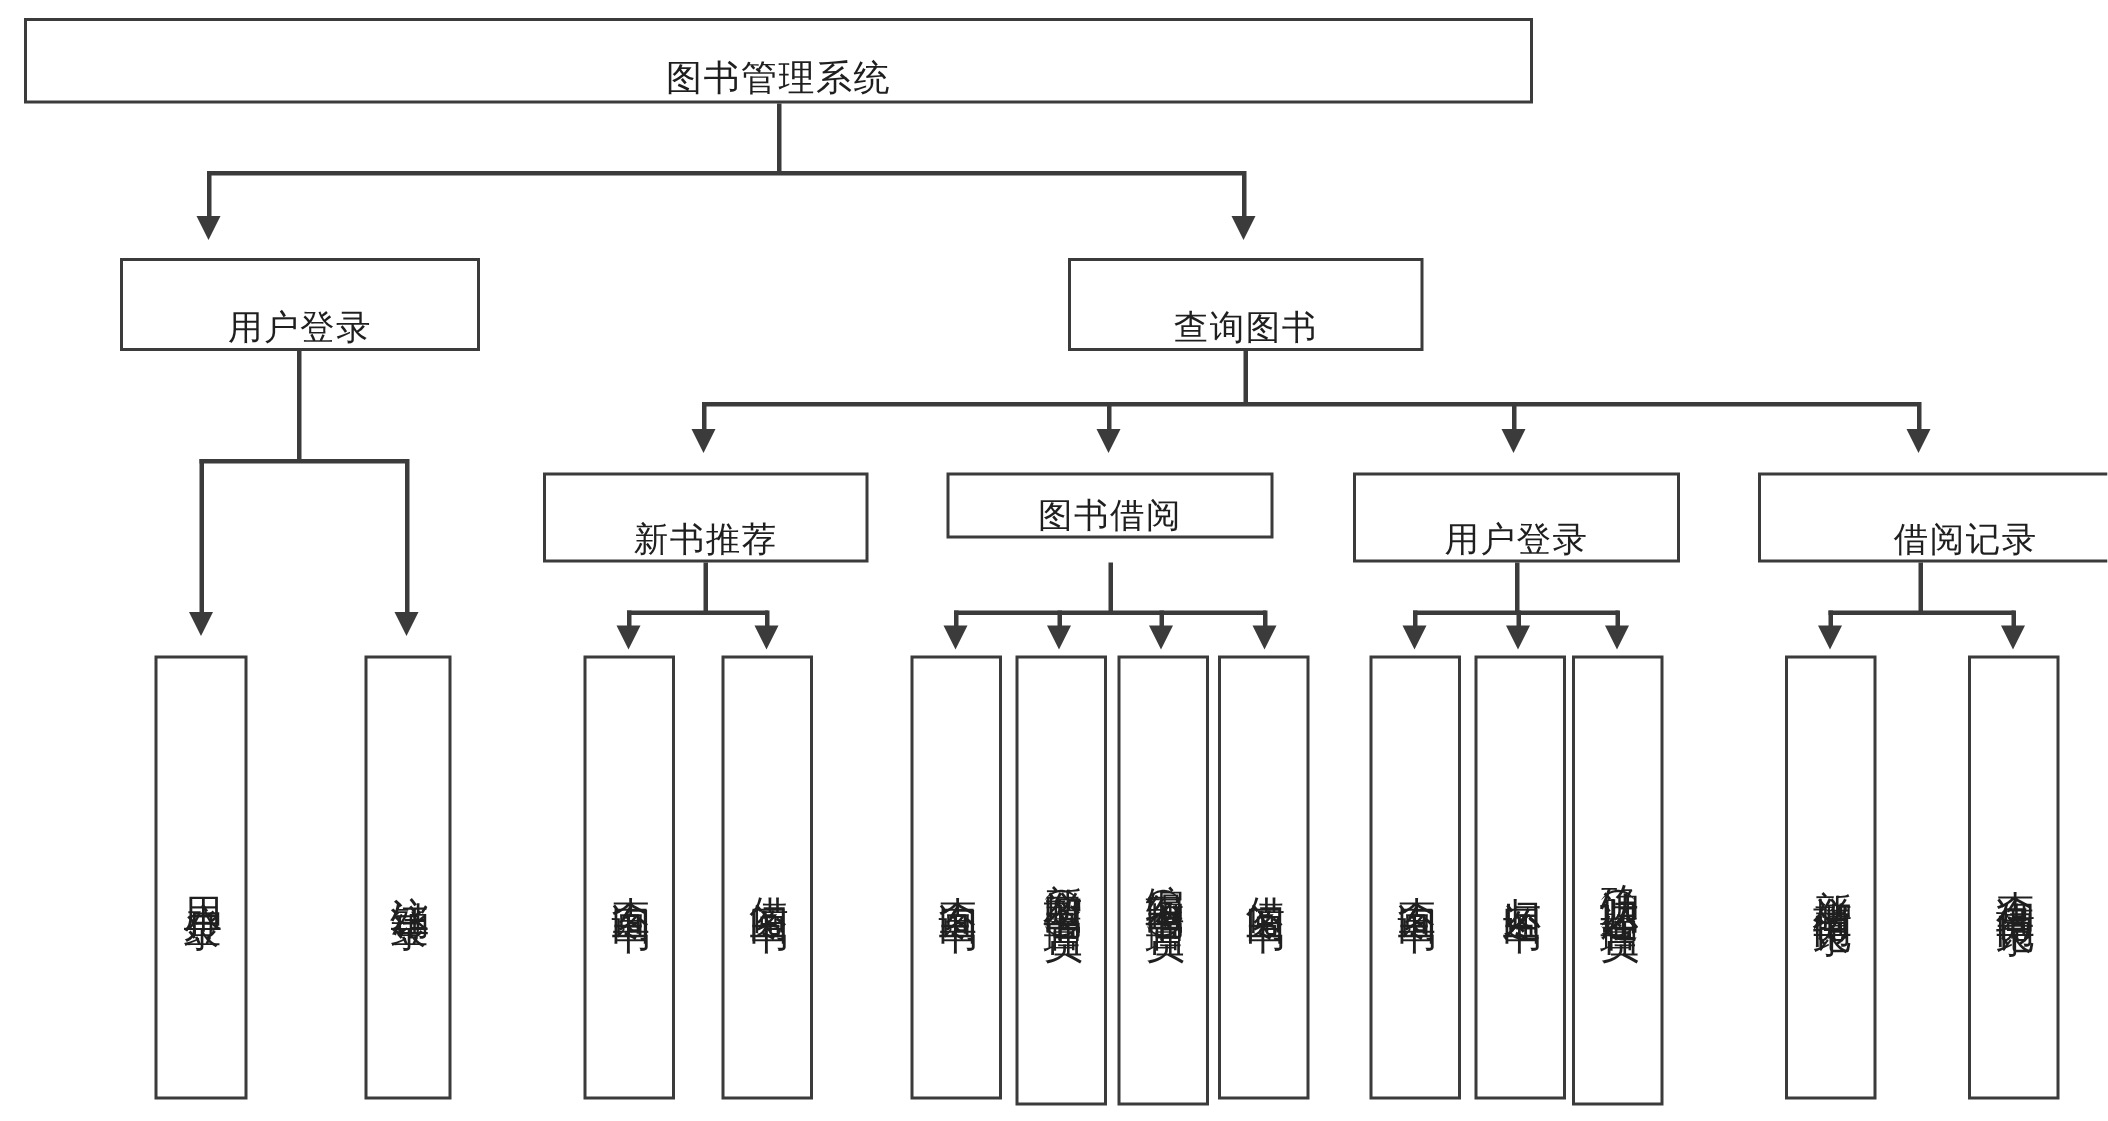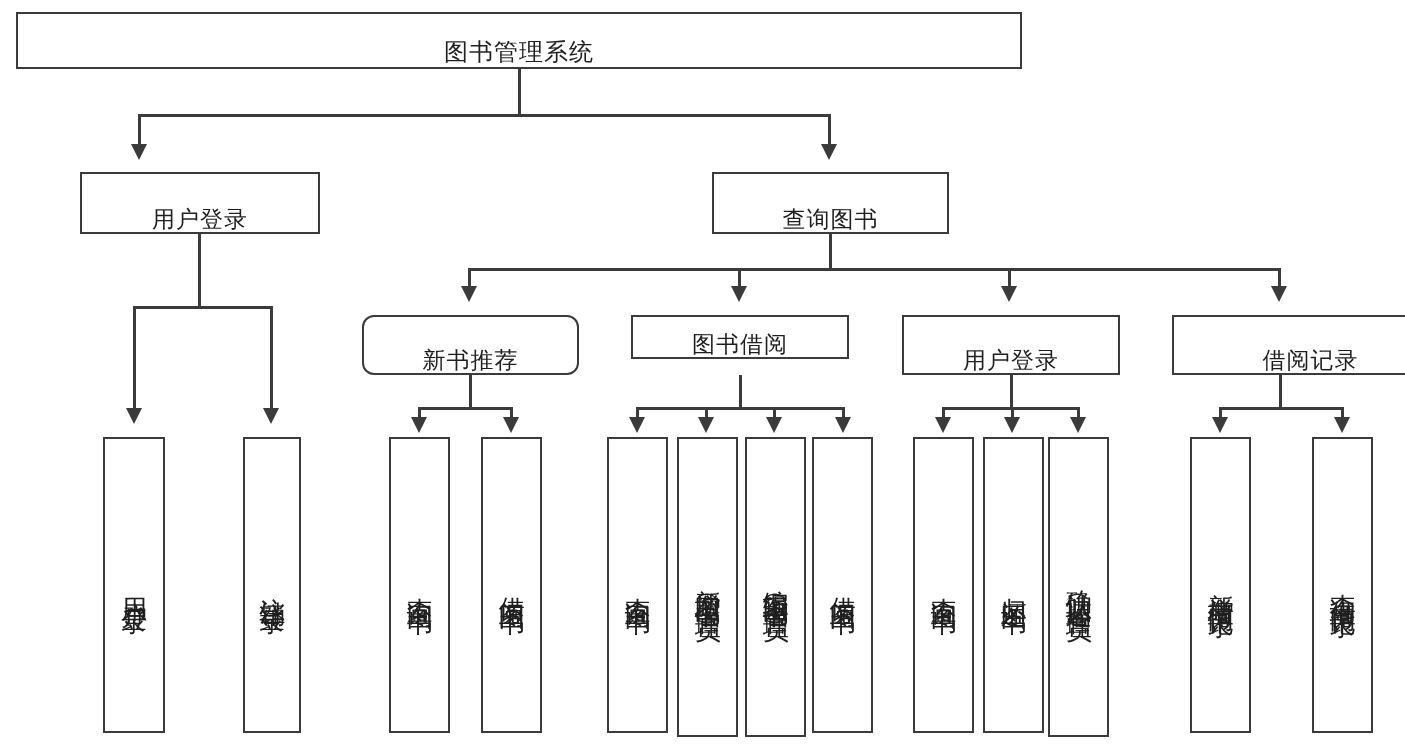--- a/index.html
+++ b/index.html
@@ -113,21 +113,21 @@
   <div class="ln h" style="left:468px;top:268px;width:812px;height:2.5px;"></div>
   <div class="ln v" style="left:468px;top:268px;width:2.5px;height:20px;"></div>
   <div class="arrow" style="left:461px;top:286px;"></div>
   <div class="ln v" style="left:738px;top:268px;width:2.5px;height:20px;"></div>
   <div class="arrow" style="left:731px;top:286px;"></div>
   <div class="ln v" style="left:1008px;top:268px;width:2.5px;height:20px;"></div>
   <div class="arrow" style="left:1001px;top:286px;"></div>
   <div class="ln v" style="left:1278px;top:268px;width:2.5px;height:20px;"></div>
   <div class="arrow" style="left:1271px;top:286px;"></div>
 
-  <div class="node lvl2" style="left:362px;top:315px;width:217px;height:60px;border-radius:12px;">
+  <div class="node lvl2" style="left:362px;top:315px;width:217px;height:60px;">
     <span class="label">新书推荐</span>
   </div>
   <div class="node lvl2" style="left:631px;top:315px;width:218px;height:44px;">
     <span class="label">图书借阅</span>
   </div>
   <div class="node lvl2" style="left:902px;top:315px;width:218px;height:60px;">
     <span class="label">用户登录</span>
   </div>
   <div class="node lvl2" style="left:1172px;top:315px;width:246px;height:60px;padding-left:31px;">
     <span class="label">借阅记录</span>

